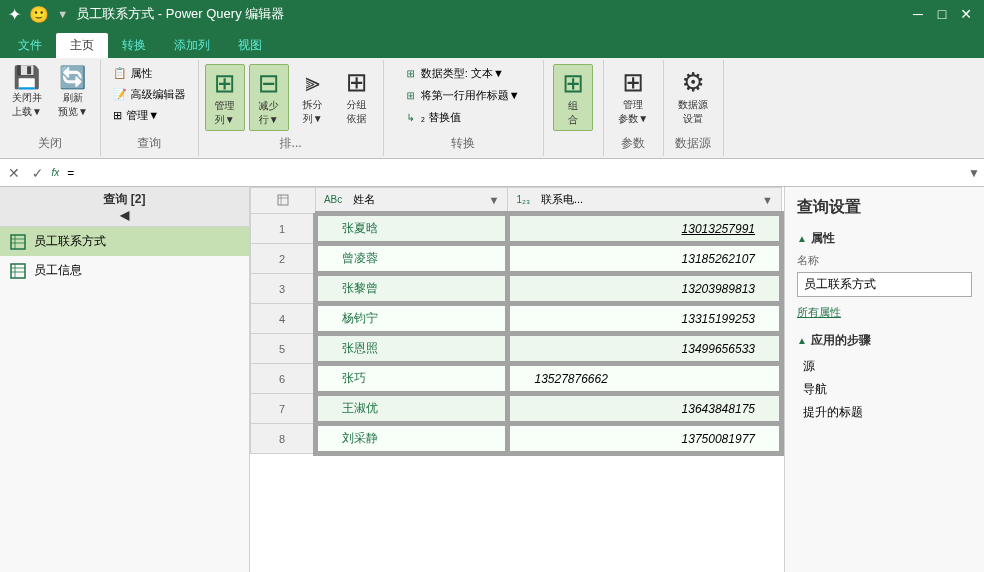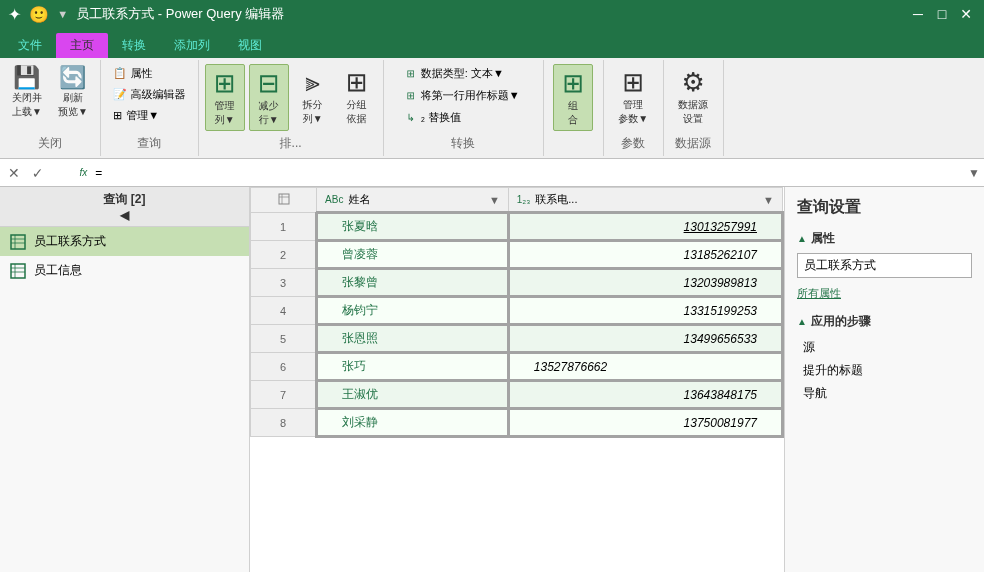--- a/index.html
+++ b/index.html
@@ -30,21 +30,21 @@
       padding-left: 4px;
     }
     .ribbon-tab {
       padding: 4px 14px;
       cursor: pointer;
       font-size: 12px;
       color: #5eead4;
       border-radius: 2px 2px 0 0;
     }
     .ribbon-tab.active {
-      background: #d946ef;
+      background: #ffffff;
       color: #333;
     }
 
     
     .ribbon {
       background: #f0f0f0;
       border-bottom: 1px solid #c0c0c0;
       display: flex;
       align-items: stretch;
       padding: 2px 0;
@@ -108,21 +108,21 @@
       height: 28px;
       padding: 0 4px;
       gap: 4px;
     }
     .formula-bar-icon {
       cursor: pointer;
       color: #666;
       font-size: 14px;
       padding: 0 4px;
     }
-    .formula-bar-fx { color: #217346; font-style: italic; font-size: 10px; margin-left: 28px; }
+    .formula-bar-fx { color: #217346; font-style: italic; font-size: 10px; }
     .formula-bar-input {
       flex: 1;
       border: none;
       outline: none;
       font-size: 12px;
       padding: 2px 4px;
     }
     .formula-bar-dropdown { color: #666; cursor: pointer; }
 
     
@@ -190,21 +190,21 @@
       padding: 4px 8px;
       font-size: 11px;
       font-weight: normal;
       text-align: left;
       position: sticky;
       top: 0;
     }
     tbody tr:nth-child(odd) { background: #edf7ee; }
     tbody tr:nth-child(even) { background: #f8fff8; }
     tbody td {
-      border: 3px solid #a3a3a3;
+      border: 5px solid #a3a3a3;
       padding: 4px 24px;
       font-size: 12px;
     }
     .row-num {
       background: #f0f0f0;
       border: 1px solid #d0d0d0;
       padding: 4px 8px;
       text-align: center;
       color: #666;
       font-size: 11px;
@@ -251,21 +251,21 @@
     .steps-list { margin-top: 4px; }
     .step-item {
       padding: 3px 6px;
       cursor: pointer;
       border-radius: 2px;
       font-size: 12px;
     }
     
     
     .th-content { display: flex; align-items: center; justify-content: space-between; }
-    .th-left { display: flex; align-items: center; gap: 3px; }
+    .th-left { display: flex; align-items: center; gap: 9px; }
   </style>
 </head>
 <body>
 
 <div class="title-bar">
   <div class="title-bar-left">
     <span class="title-bar-icon">✦</span>
     <span class="title-bar-icon">🙂</span>
     <span style="font-size:11px;color:#ccc">▼</span>
     <span class="title-bar-title">员工联系方式 - Power Query 编辑器</span>
@@ -512,28 +512,29 @@
   </div>
 
   <div class="right-panel">
     <div class="right-panel-title">查询设置</div>
 
     <div class="section-header">
       <span class="section-arrow">▲</span>
       <span>属性</span>
     </div>
 
+    <div class="field-label">名称</div>
     <div class="field-value">员工联系方式</div>
 
     <span class="link-text">所有属性</span>
 
     <div class="section-header">
       <span class="section-arrow">▲</span>
       <span>应用的步骤</span>
     </div>
 
     <div class="steps-list">
       <div class="step-item">源</div>
+      <div class="step-item">导航</div>
       <div class="step-item">提升的标题</div>
-      <div class="step-item">导航</div>
     </div>
   </div>
 </div>
 
 </body></html>

